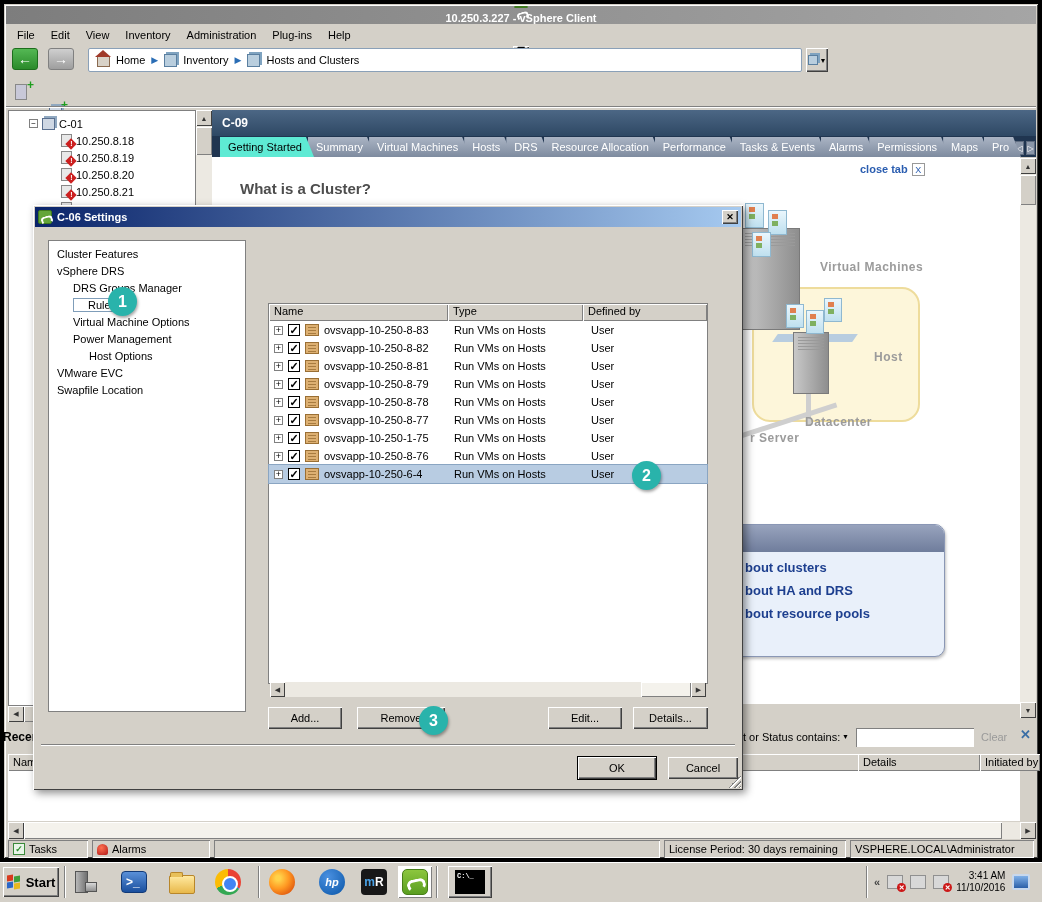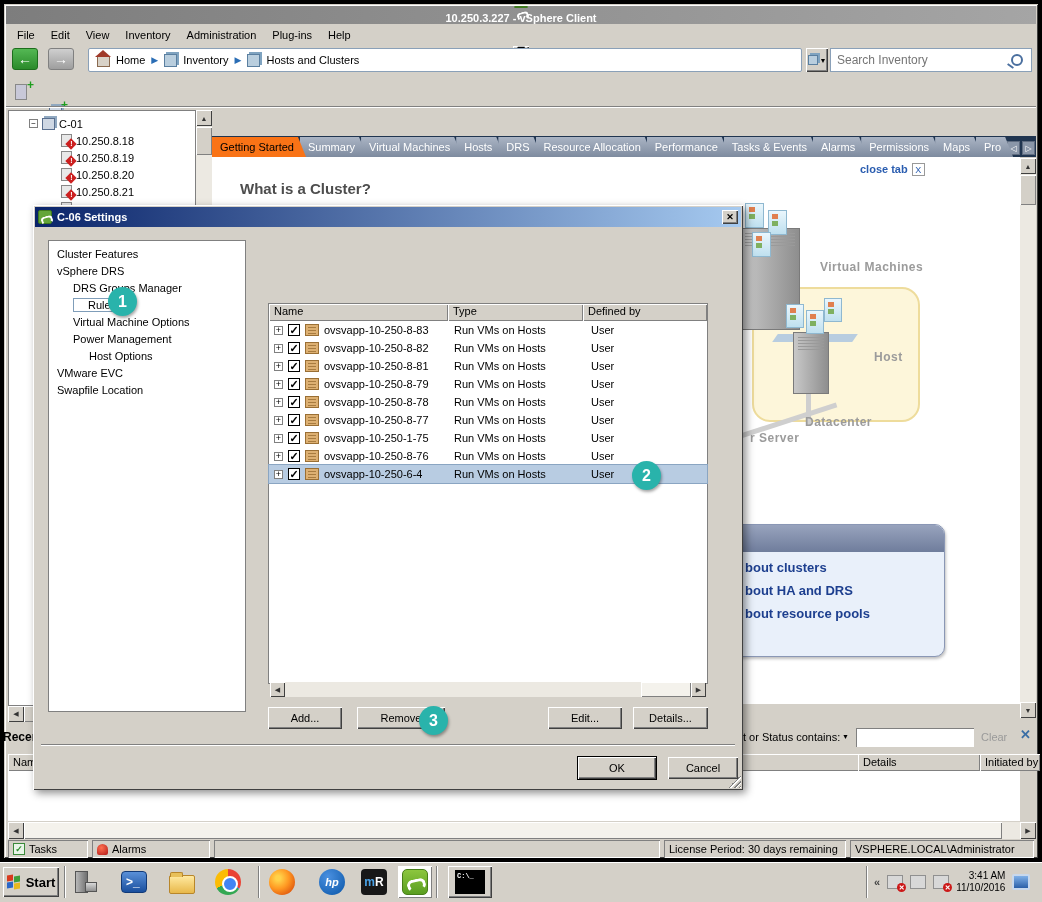--- a/index.html
+++ b/index.html
@@ -45,21 +45,21 @@
   .alert{position:absolute;right:-4px;bottom:-2px;width:8px;height:8px;background:#cc2020;transform:rotate(45deg);}
   .alert::after{content:"!";position:absolute;color:#fff;font-size:7px;font-weight:bold;left:2.5px;top:0px;transform:rotate(-45deg);}
   .vscroll{background:#ece9e2;}
   .sbtn{background:#d4d0c8;box-shadow:inset 1px 1px 0 #fff, inset -1px -1px 0 #404040;display:flex;align-items:center;justify-content:center;font-size:7px;color:#333;}
   
   #entitybar{left:212px;top:110px;width:824px;height:26px;background:linear-gradient(#4c6785,#2e4864);color:#fff;font-weight:bold;font-size:12px;display:flex;align-items:center;padding-left:10px;}
   #tabstrip{left:212px;top:136px;width:824px;height:21px;background:#203550;display:flex;align-items:flex-end;overflow:hidden;}
   .tab{height:20px;display:flex;align-items:center;padding:0 12px 0 8px;margin-right:-6px;font-size:11px;white-space:nowrap;
        clip-path:polygon(0 0, calc(100% - 8px) 0, 100% 100%, 0 100%);
        background:linear-gradient(#aab4c4,#7e8b9f);color:#fff;}
-  .tab.active{background:#f97316;color:#000;}
+  .tab.active{background:#5eead4;color:#000;margin-left:8px;}
   .tabarrow{width:13px;height:14px;margin:0 1px 2px 1px;background:#8b97a9;color:#fff;font-size:8px;display:flex;align-items:center;justify-content:center;border:1px solid #5f6c80;}
   #contentbg{left:212px;top:157px;width:808px;height:547px;background:#fff;}
   #closetab{color:#2a5db0;font-weight:bold;}
   .xbox{display:inline-block;width:13px;height:13px;border:1px solid #999;color:#2a5db0;font-size:9px;text-align:center;line-height:12px;margin-left:4px;}
   #heading{color:#4d4d4d;font-weight:bold;font-size:15px;}
   
   .zone{background:#fdf6da;border:2px solid #eedc9c;border-radius:18px;}
   .tower{background:linear-gradient(90deg,#c8c8c8,#8e8e8e);border:1px solid #7a7a7a;}
   .tower .vents{position:absolute;left:4px;top:4px;right:4px;height:14px;background:repeating-linear-gradient(#9a9a9a 0 1px,transparent 1px 3px);}
   .vmtile{width:19px;height:25px;background:linear-gradient(#eaf6fc,#bfe0ef);border:1px solid #8fb8d0;position:absolute;}
@@ -172,24 +172,20 @@
     <span>Inventory</span>
     <span class="crumb-arrow">▶</span>
     <span class="invicon"></span>
     <span>Hosts and Clusters</span>
   </div>
 
   <div class="abs btn" style="left:806px;top:48px;width:22px;height:24px;gap:2px;">
     <span class="invicon" style="width:10px;height:10px;"></span>
     <span style="font-size:7px;">▼</span>
   </div>
-  <div id="searchbox" class="abs">
-    <input placeholder="Search Inventory" style="">
-    <span class="mag"></span>
-  </div>
 
   <div class="abs tool2" style="left:10px;top:82px;">
     <span class="hosticon" style="width:12px;height:16px;background:#c8c8d8;"></span>
     <span class="plus-badge">+</span>
   </div>
   <div class="abs tool2" style="left:44px;top:82px;">
     <span class="clustericon"></span>
     <span class="plus-badge">+</span>
   </div>
   <div class="abs tool2" style="left:78px;top:82px;">
@@ -240,20 +236,23 @@
           <span class="alert"></span>
         </span>
       <span>10.250.8.22</span>
     </div>
   </div>
   <div class="abs vscroll" style="left:196px;top:110px;width:16px;height:596px;">
     <div class="sbtn" style="width:16px;height:16px;">▲</div>
     <div class="raised-thin" style="width:16px;height:28px;background:#d4d0c8;margin-top:1px;"></div>
   </div>
 
+  <div id="entitybar" class="abs">
+    <span>C-09</span>
+  </div>
   <div id="tabstrip" class="abs">
     <span class="tab active" style="z-index:20">Getting Started</span>
     <span class="tab" style="z-index:12">Summary</span>
     <span class="tab" style="z-index:11">Virtual Machines</span>
     <span class="tab" style="z-index:10">Hosts</span>
     <span class="tab" style="z-index:9">DRS</span>
     <span class="tab" style="z-index:8">Resource Allocation</span>
     <span class="tab" style="z-index:7">Performance</span>
     <span class="tab" style="z-index:6">Tasks &amp; Events</span>
     <span class="tab" style="z-index:5">Alarms</span>

